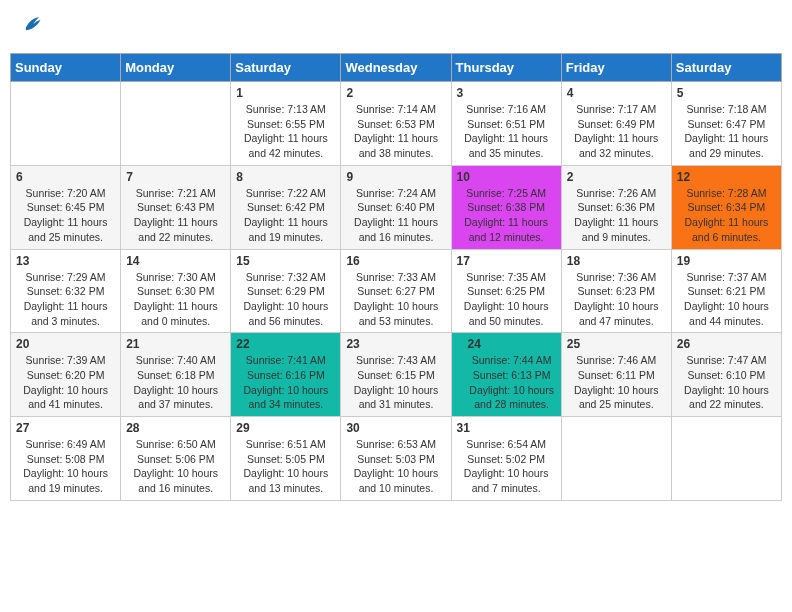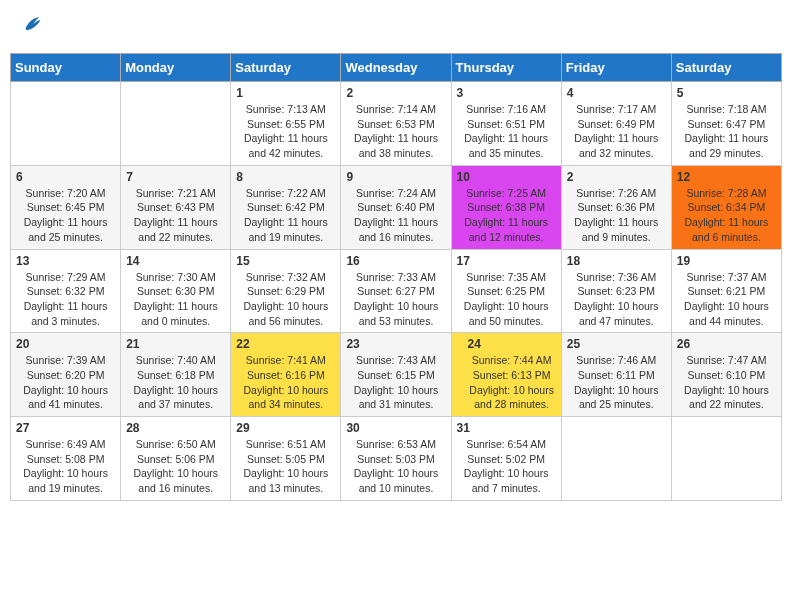--- a/index.html
+++ b/index.html
@@ -209,29 +209,29 @@
       </tr>
       <tr>
         <td style="background: rgb(245, 245, 245);">
           <span class="day-number">20</span>
           <div class="cell-info">Sunrise: 7:39 AM<br>Sunset: 6:20 PM<br>Daylight: 10 hours and 41 minutes.</div>
         </td>
         <td style="background: rgb(245, 245, 245);">
           <span class="day-number">21</span>
           <div class="cell-info">Sunrise: 7:40 AM<br>Sunset: 6:18 PM<br>Daylight: 10 hours and 37 minutes.</div>
         </td>
-        <td style="background: #fde047; margin-top: 40px;">
+        <td style="background: #14b8a6; margin-top: 40px;">
           <span class="day-number">22</span>
           <div class="cell-info">Sunrise: 7:41 AM<br>Sunset: 6:16 PM<br>Daylight: 10 hours and 34 minutes.</div>
         </td>
         <td style="background: rgb(245, 245, 245);">
           <span class="day-number">23</span>
           <div class="cell-info">Sunrise: 7:43 AM<br>Sunset: 6:15 PM<br>Daylight: 10 hours and 31 minutes.</div>
         </td>
-        <td style="background: #fde047; padding-left: 16px;">
+        <td style="background: #14b8a6; padding-left: 16px;">
           <span class="day-number">24</span>
           <div class="cell-info">Sunrise: 7:44 AM<br>Sunset: 6:13 PM<br>Daylight: 10 hours and 28 minutes.</div>
         </td>
         <td style="background: rgb(245, 245, 245);">
           <span class="day-number">25</span>
           <div class="cell-info">Sunrise: 7:46 AM<br>Sunset: 6:11 PM<br>Daylight: 10 hours and 25 minutes.</div>
         </td>
         <td style="background: rgb(245, 245, 245); margin-top: 7px;">
           <span class="day-number">26</span>
           <div class="cell-info">Sunrise: 7:47 AM<br>Sunset: 6:10 PM<br>Daylight: 10 hours and 22 minutes.</div>

